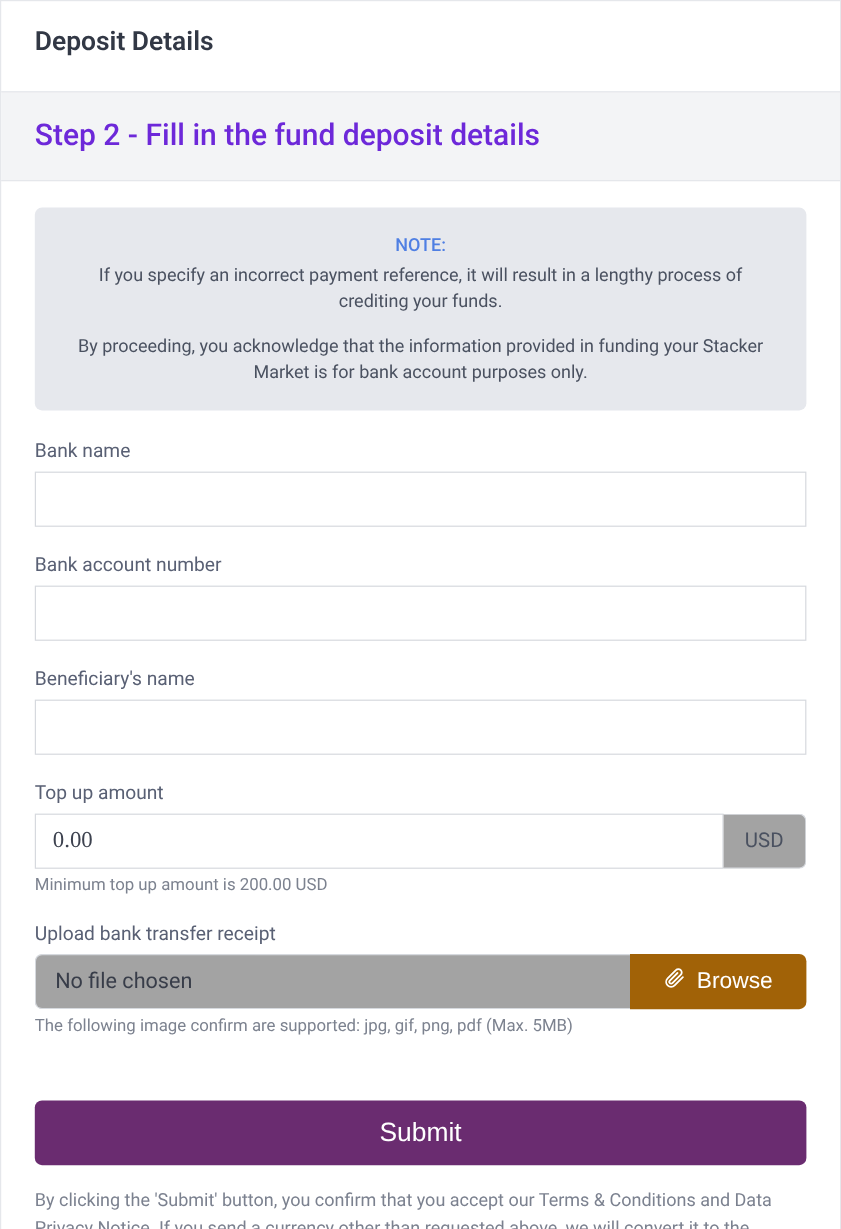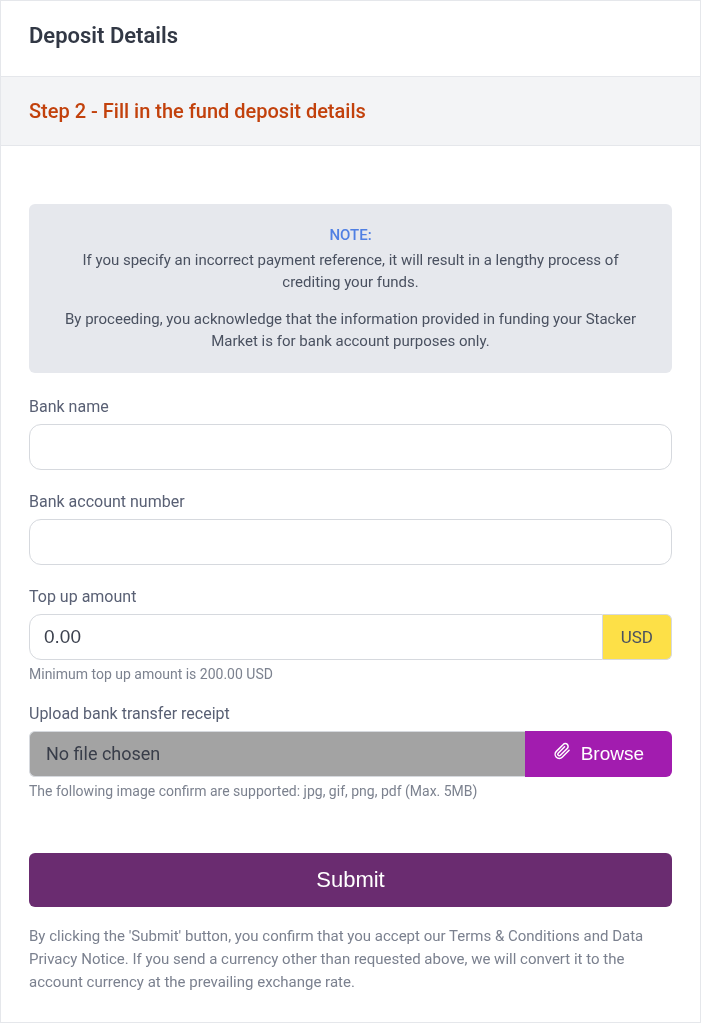--- a/index.html
+++ b/index.html
@@ -18,37 +18,36 @@
     padding: 22px 28px 28px 28px;
     font-size: 22px;
     font-weight: 600;
     color: #323845;
   }
   .step-header {
     background: #f3f4f6;
     border-top: 1px solid #e5e7eb;
     border-bottom: 1px solid #e5e7eb;
     padding: 22px 28px;
-    font-size: 20px;
-    font-weight: 500;
-    color: #c2410c;
+    font-size: 25px;
+    font-weight: 500;
+    color: #6d28d9;
   }
   .card-body {
     padding: 22px 28px 28px 28px;
   }
   .note-box {
     background: #e6e8ed;
     border-radius: 6px;
     padding: 20px 28px;
     text-align: center;
     font-size: 15px;
     line-height: 1.5;
     color: #4a5160;
     margin-bottom: 24px;
-    margin-top: 36px;
   }
   .note-label {
     display: block;
     color: #4f7fe3;
     font-weight: 500;
     font-size: 15px;
     margin-bottom: 2px;
   }
   .note-p1 { margin: 0 0 14px 0; }
   .note-p2 { margin: 0; }
@@ -56,44 +55,45 @@
   .form-label {
     display: block;
     font-size: 16px;
     color: #596074;
     margin-bottom: 8px;
   }
   .text-input {
     width: 100%;
     height: 46px;
     border: 1px solid #d6d9de;
-    border-radius: 12px;
+    border-radius: 0;
     font-size: 17px;
     padding: 0 14px;
     color: #333;
     background: #fff;
     outline: none;
+    font-family: Liberation Serif, serif;
   }
   .input-group {
     display: flex;
     width: 100%;
   }
   .input-group .text-input {
     border-top-right-radius: 0;
     border-bottom-right-radius: 0;
     font-size: 19px;
     color: #3d424f;
   }
   .input-addon {
     display: flex;
     align-items: center;
     padding: 0 18px;
     font-size: 17px;
     color: #4a5160;
-    background: #fde047;
+    background: #a3a3a3;
     border: 1px solid #d6d9de;
     border-left: none;
     border-top-right-radius: 6px;
     border-bottom-right-radius: 6px;
   }
   .helper {
     font-size: 14px;
     color: #7c828f;
     margin-top: 6px;
   }
@@ -111,21 +111,21 @@
     align-items: center;
     padding: 0 16px;
     font-size: 18px;
     color: #383d49;
     background: #a3a3a3;
   }
   .browse-btn {
     display: flex;
     align-items: center;
     gap: 10px;
-    background: #a21caf;
+    background: #a16207;
     color: #fff;
     font-size: 19px;
     font-weight: 500;
     padding: 0 28px;
     border: none;
     border-radius: 0 6px 6px 0;
     cursor: pointer;
     height: 46px;
   }
   .browse-btn svg { width: 18px; height: 18px; }
@@ -168,20 +168,24 @@
     <div class="form-group">
       <label class="form-label">Bank name</label>
       <input type="text" class="text-input" value="" style="">
     </div>
 
     <div class="form-group">
       <label class="form-label">Bank account number</label>
       <input type="text" class="text-input" value="" style="">
     </div>
 
+    <div class="form-group">
+      <label class="form-label">Beneficiary's name</label>
+      <input type="text" class="text-input" value="" style="">
+    </div>
 
     <div class="form-group">
       <label class="form-label">Top up amount</label>
       <div class="input-group">
         <input type="text" class="text-input" value="0.00" style="">
         <div class="input-addon">USD</div>
       </div>
       <div class="helper">Minimum top up amount is 200.00 USD</div>
     </div>
 

